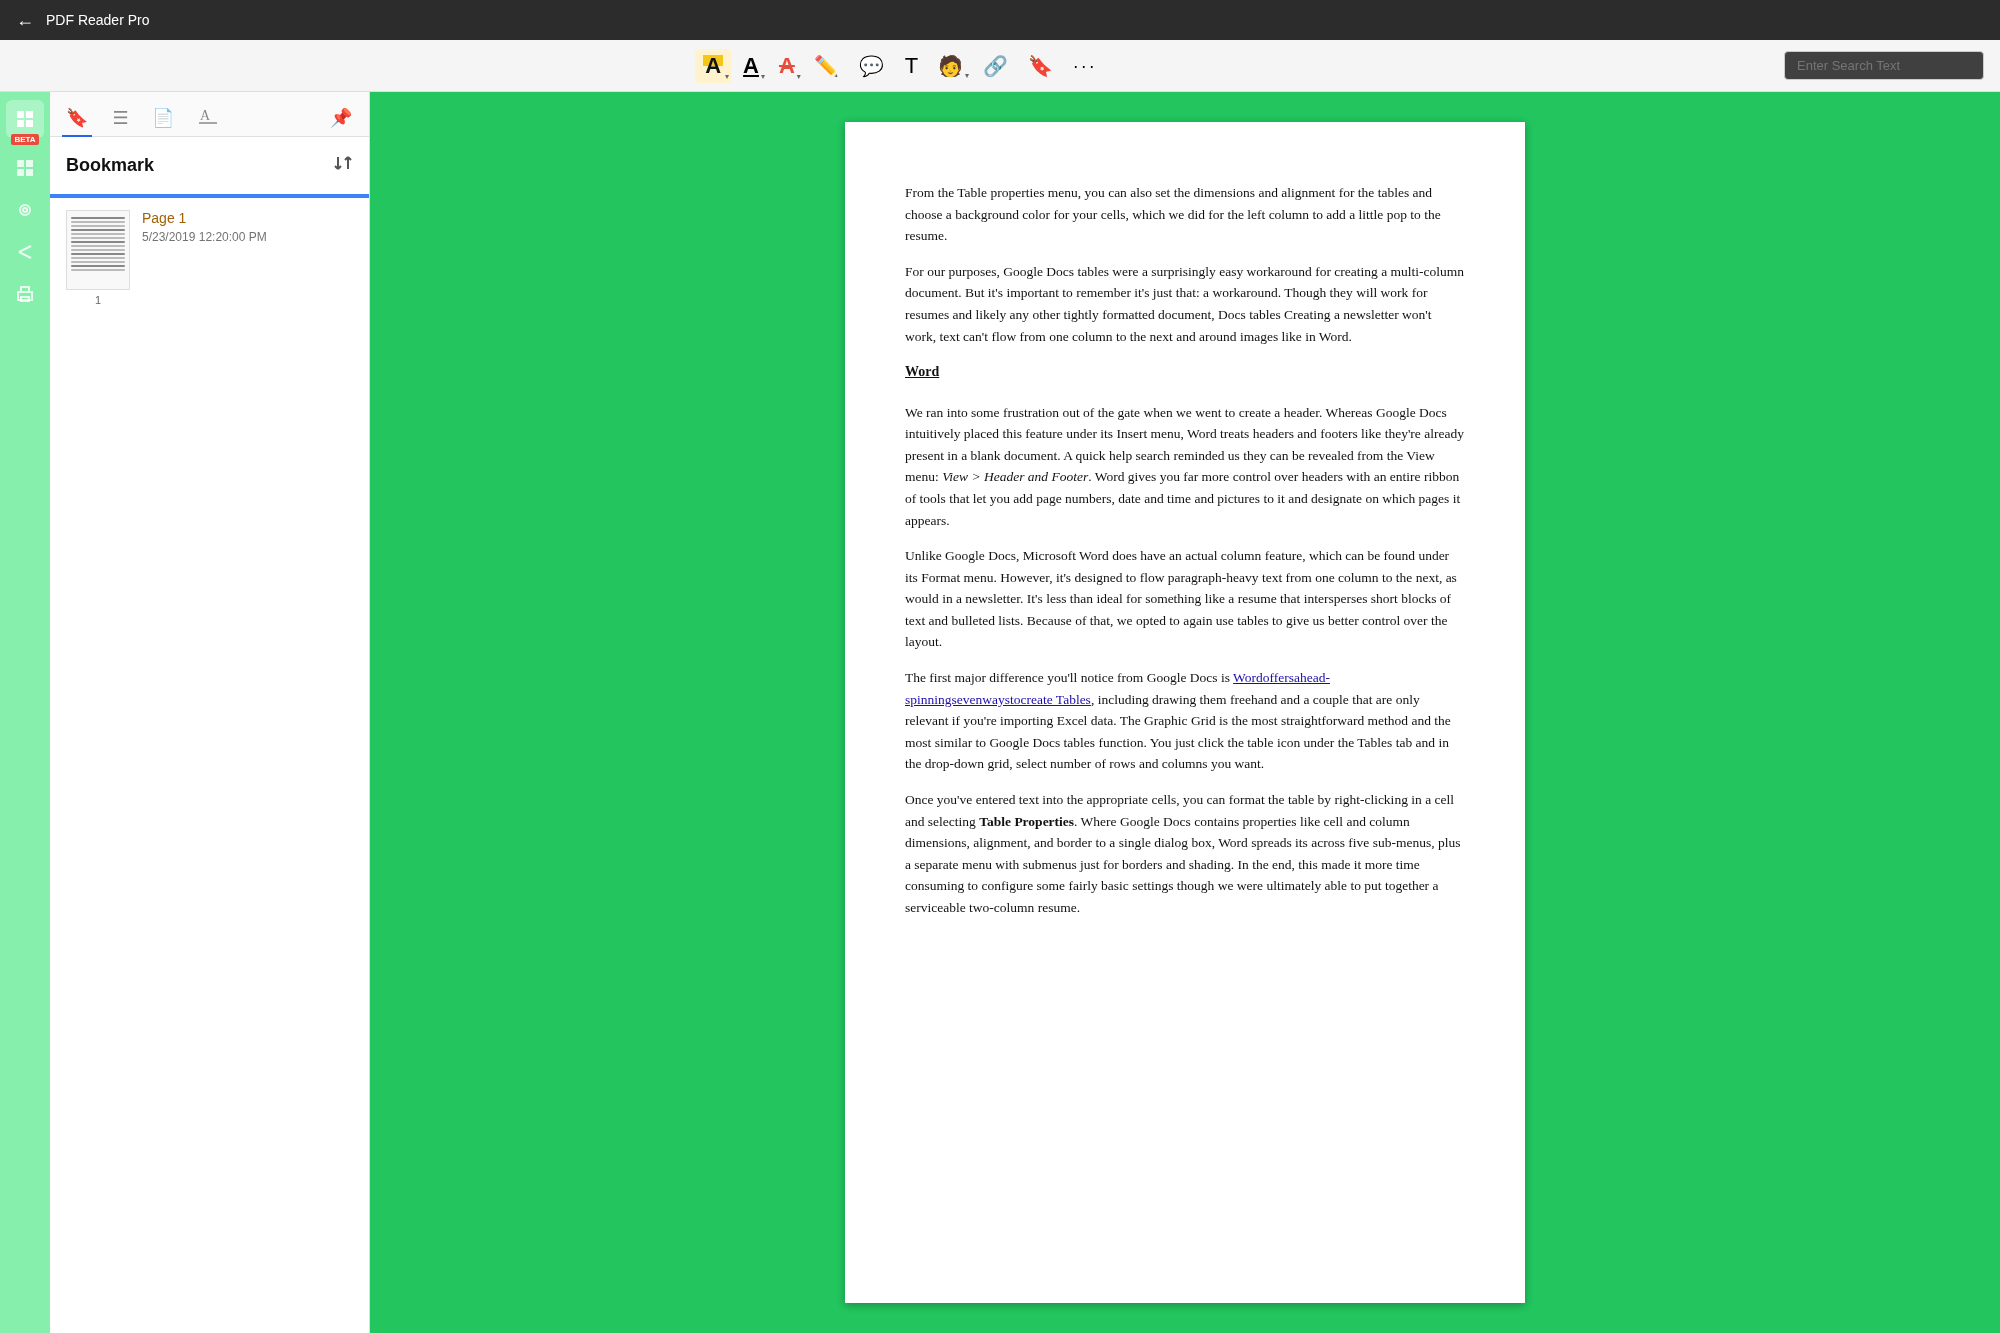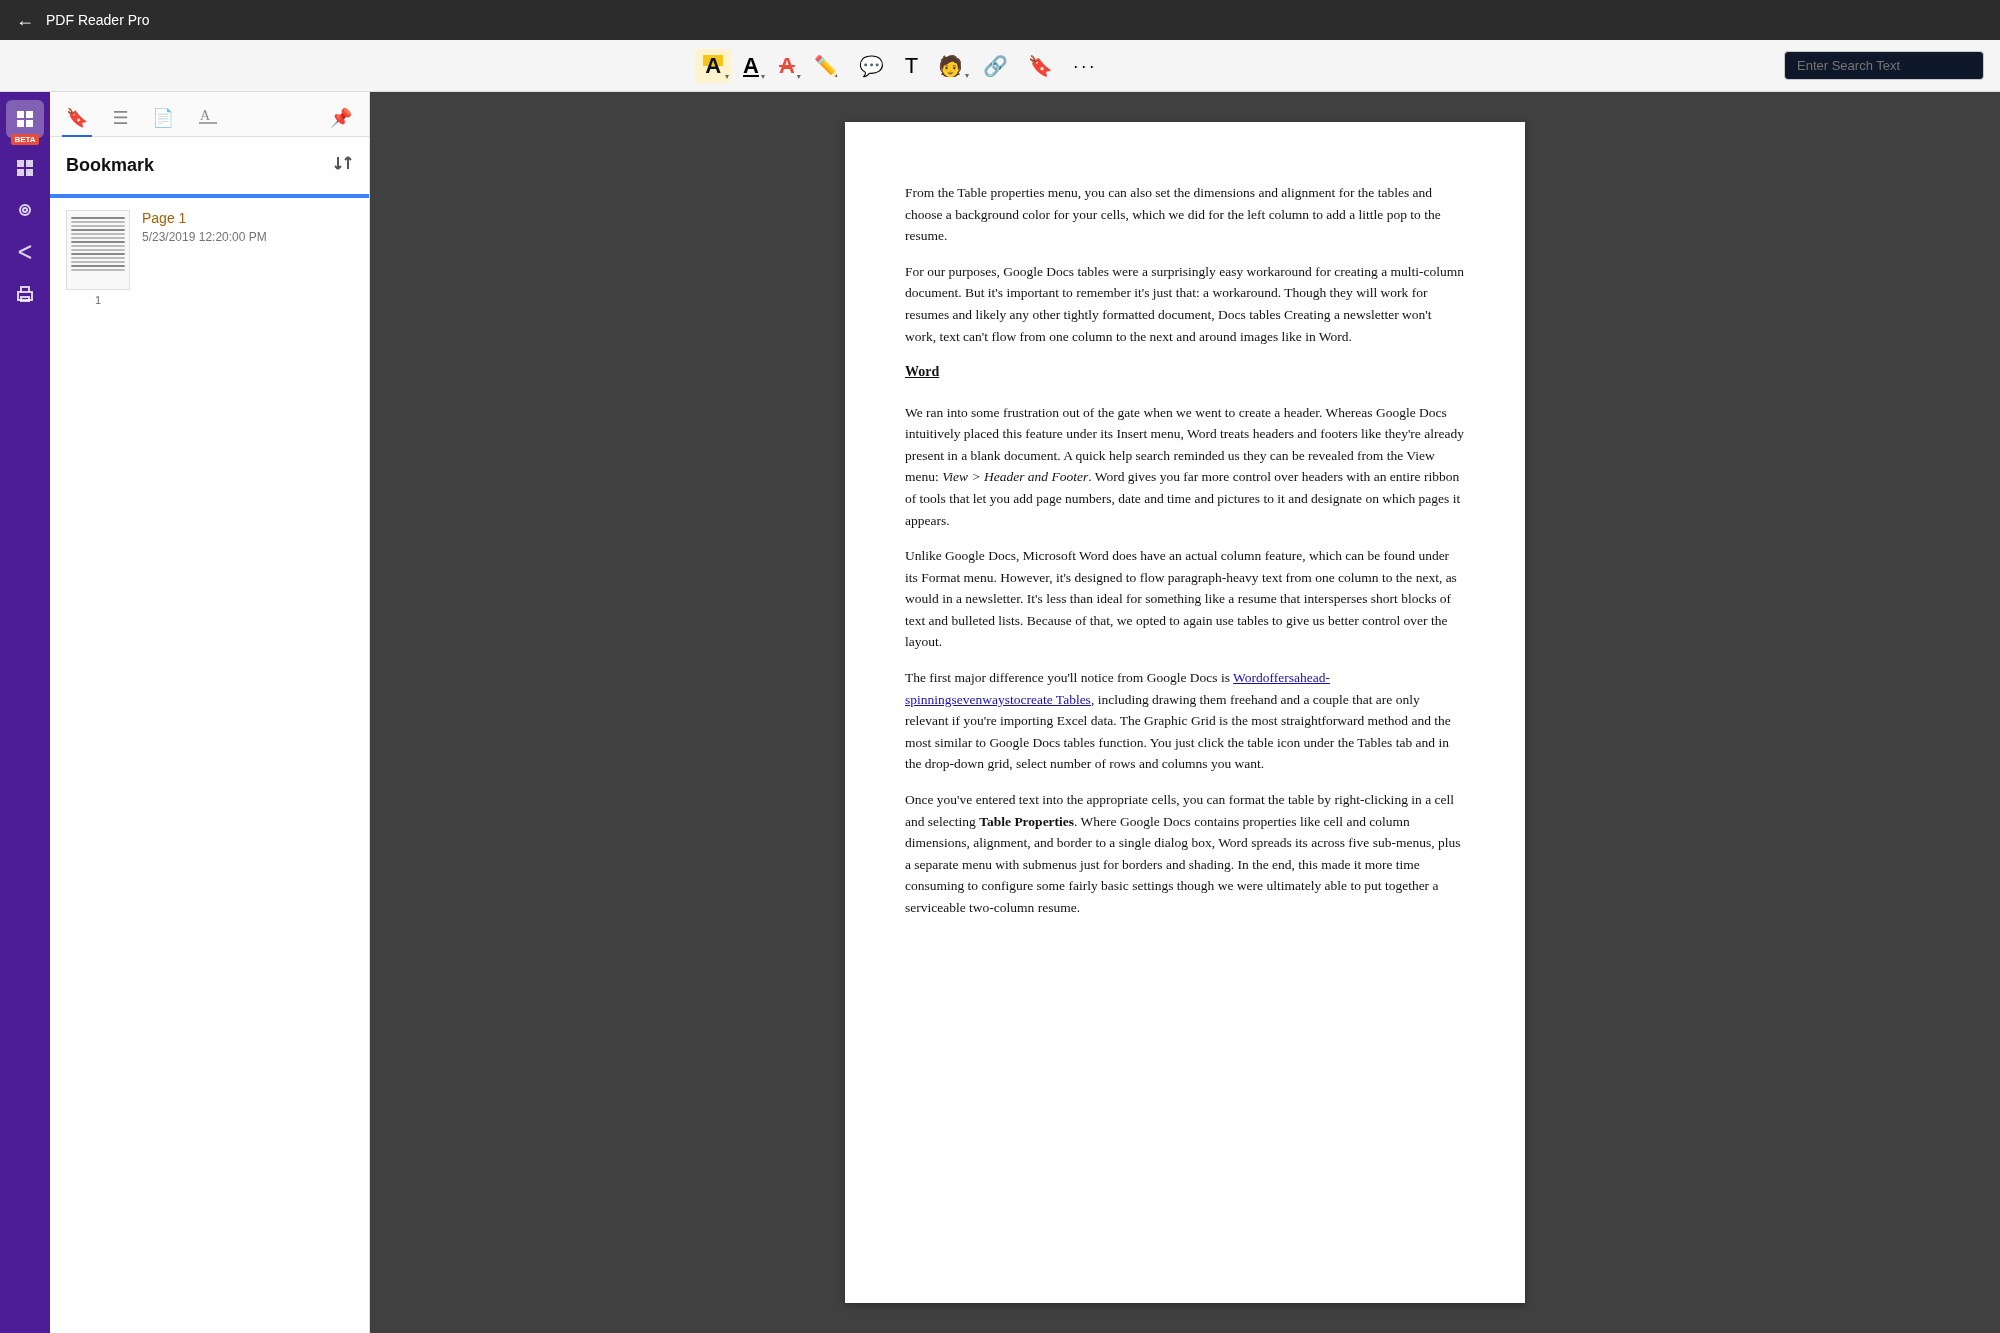--- a/index.html
+++ b/index.html
@@ -71,35 +71,35 @@
       position: absolute;
       bottom: 2px;
       right: 2px;
     }
     .search-box {
       border: 1px solid #ccc;
       border-radius: 4px;
       padding: 6px 12px;
       font-size: 13px;
       width: 200px;
-      background: #0f172a;
+      background: #404040;
       color: #999;
     }
 
     
     .main-content {
       display: flex;
       flex: 1;
       overflow: hidden;
     }
 
     
     .sidebar-icons {
       width: 50px;
-      background: #4c1d95;
+      background: #86efac;
       display: flex;
       flex-direction: column;
       align-items: center;
       padding: 8px 0;
       gap: 4px;
       flex-shrink: 0;
     }
     .sidebar-icon-btn {
       background: none;
       border: none;
@@ -222,21 +222,21 @@
     }
     .bookmark-date {
       font-size: 12px;
       color: #737373;
       margin-top: 4px;
     }
 
     
     .pdf-viewer {
       flex: 1;
-      background: #404040;
+      background: #22c55e;
       overflow-y: auto;
       display: flex;
       justify-content: center;
       padding: 30px 20px;
     }
     .pdf-page {
       background: #fff;
       width: 680px;
       min-height: 900px;
       padding: 60px 60px;

